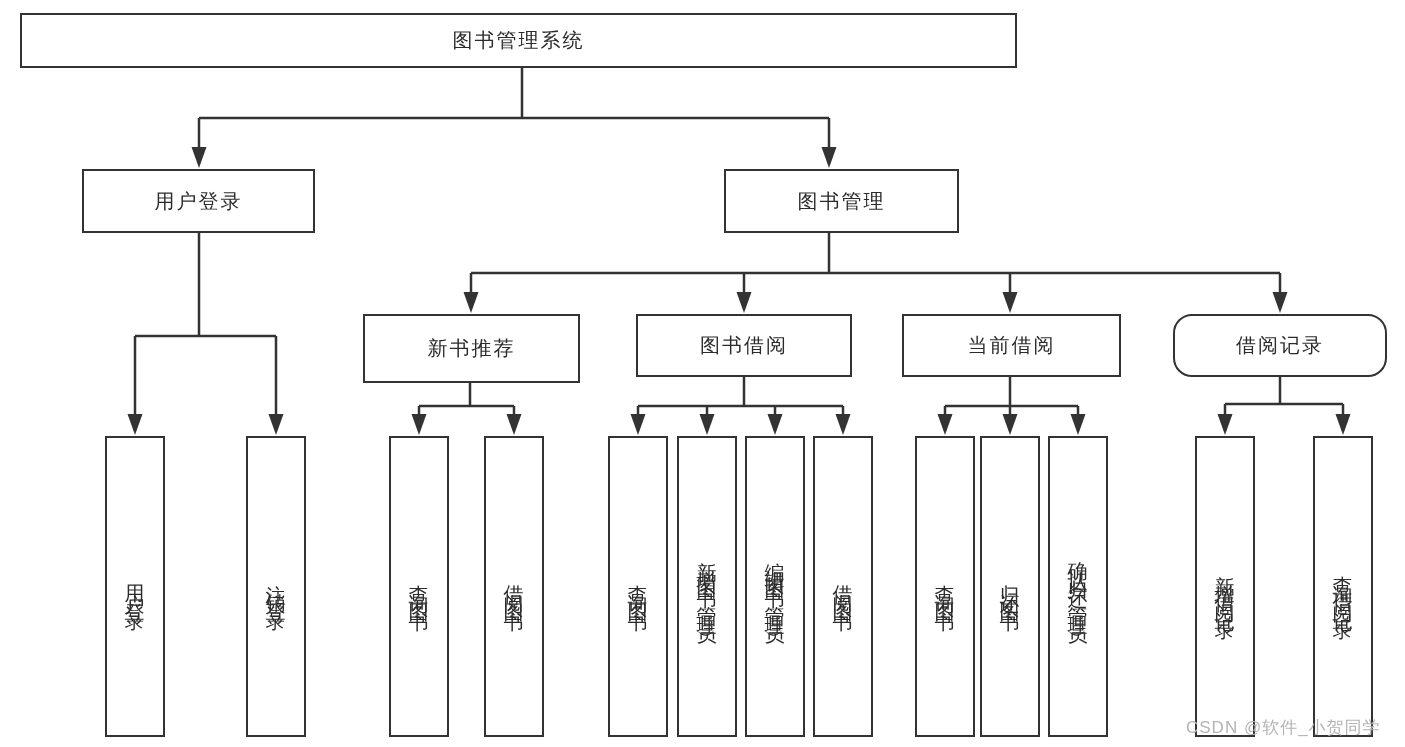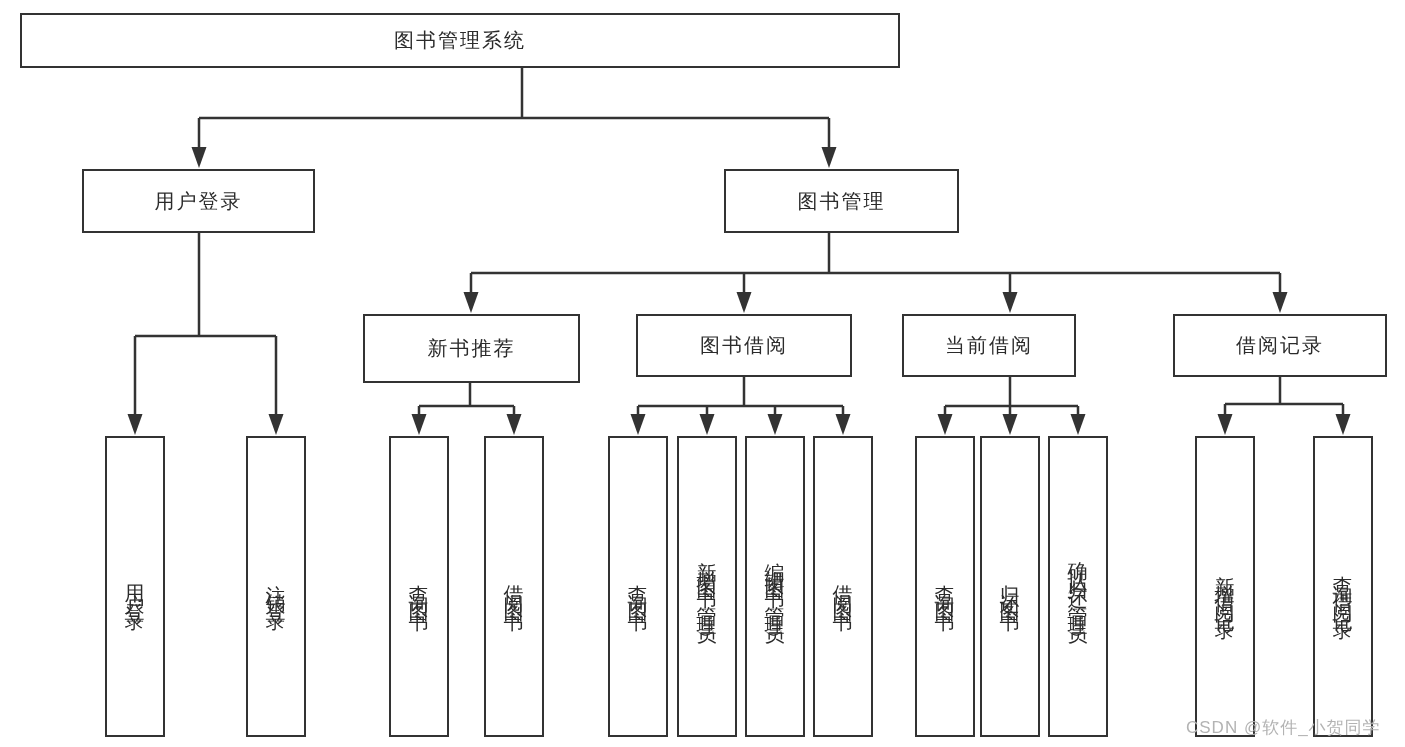--- a/index.html
+++ b/index.html
@@ -23,27 +23,27 @@
   .hl{font-size:20px;letter-spacing:2px;color:#2b2b2b;white-space:nowrap;}
   .vt{
     writing-mode:vertical-rl;
     text-orientation:mixed;
     font-size:20px;
     line-height:1;
     letter-spacing:9px;
     color:#2b2b2b;
   }
   
-  .n-root{left:20px;top:13px;width:880px;height:55px;}
+  .n-root{left:20px;top:13px;width:997px;height:55px;}
   .n-l2a{left:82px;top:169px;width:233px;height:64px;}
   .n-l2b{left:712px;top:169px;width:235px;height:64px;margin-left:12px;}
   .n-l3a{left:363px;top:314px;width:217px;height:69px;}
   .n-l3b{left:636px;top:314px;width:216px;height:63px;}
-  .n-l3c{left:902px;top:314px;width:174px;height:63px;}
-  .n-l3d{left:1173px;top:314px;width:214px;height:63px;}
+  .n-l3c{left:902px;top:314px;width:219px;height:63px;}
+  .n-l3d{left:1173px;top:314px;width:214px;height:63px;border-radius:19px;}
   .leaf{top:436px;width:60px;height:301px;}
   .lf1{left:105px;}  .lf2{left:246px;}
   .lf3{left:389px;}  .lf4{left:484px;}
   .lf5{left:608px;}  .lf6{left:677px;}  .lf7{left:745px;}  .lf8{left:813px;}
   .lf9{left:915px;}  .lf10{left:980px;} .lf11{left:1048px;}
   .lf12{left:1195px;}.lf13{left:1313px;}
   .watermark{
     position:absolute;
     left:1186px;top:716px;
     z-index:3;

